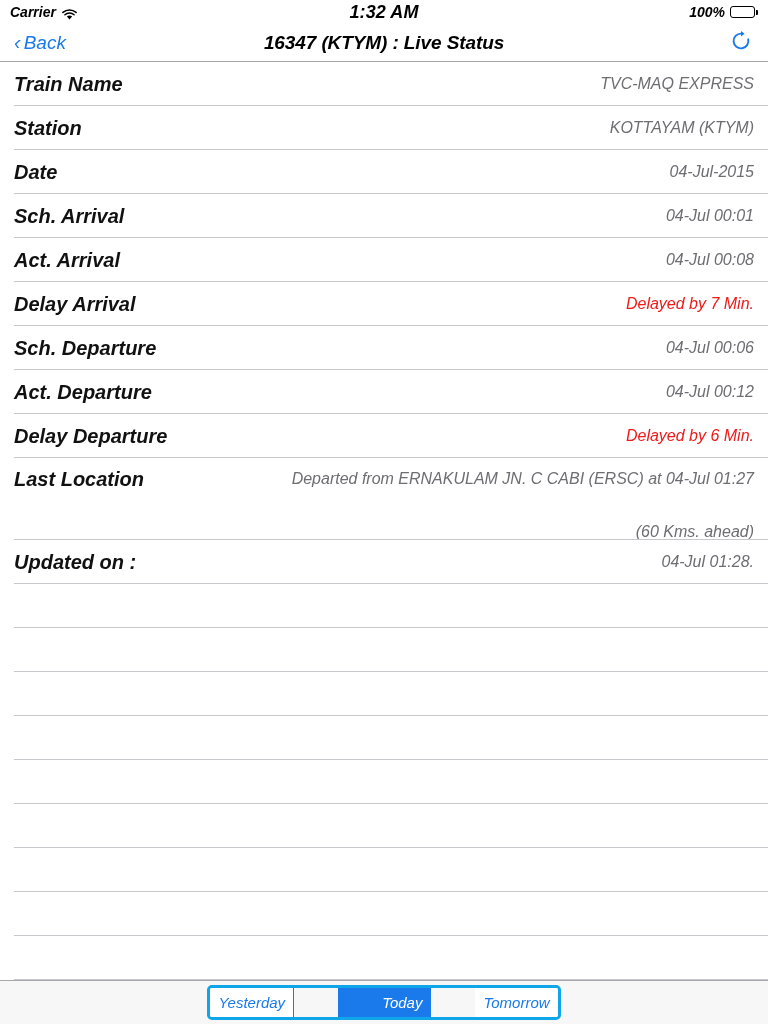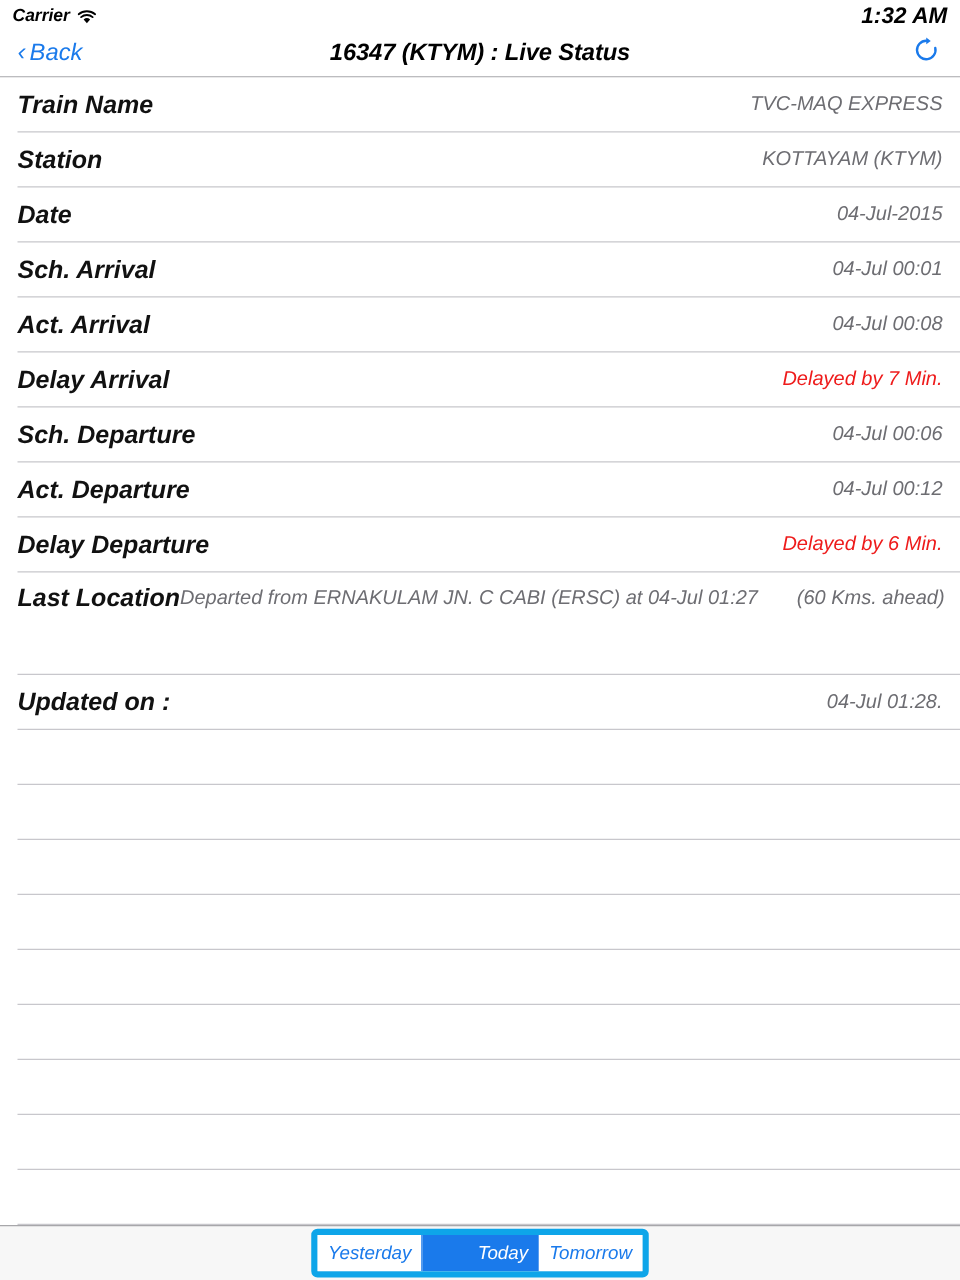--- a/index.html
+++ b/index.html
@@ -188,21 +188,21 @@
     color: #6d6d72;
     text-align: right;
     line-height: 22px;
     white-space: nowrap;
   }
   .row-value.delay {
     color: #ee1b1b;
   }
   .row-value.stack {
     display: flex;
-    flex-direction: row;
+    flex-direction: column;
     align-items: flex-end;
     gap: 31px;
   }
   .empty-row {
     height: 44px;
     box-sizing: border-box;
     position: relative;
   }
   .empty-row::after {
     content: "";
@@ -220,24 +220,25 @@
     height: 44px;
     background: #f7f7f7;
     border-top: 1px solid #a7a7aa;
     display: flex;
     align-items: center;
     justify-content: center;
     box-sizing: border-box;
   }
   .segmented {
     display: flex;
-    border: 5px solid #0ea5e9;
+    border: 3px solid #0ea5e9;
     border-radius: 5px;
     overflow: hidden;
     height: 29px;
+    gap: 44px;
   }
   .seg {
     display: flex;
     align-items: center;
     justify-content: center;
     padding: 0 8px;
     font-size: 15px;
     color: #1a7aeb;
     background: #ffffff;
     cursor: pointer;
@@ -262,20 +263,27 @@
       <span class="carrier-label">Carrier</span>
       <span class="wifi-icon">
         <svg width="15" height="12" viewBox="0 0 15 12">
           <path d="M7.5 10.6 L4.9 7.6 a4 4 0 0 1 5.2 0 Z" fill="#000"></path>
           <path d="M2.9 5.7 a7 7 0 0 1 9.2 0" stroke="#000" stroke-width="1.5" fill="none" stroke-linecap="round"></path>
           <path d="M0.9 3.4 a10.2 10.2 0 0 1 13.2 0" stroke="#000" stroke-width="1.5" fill="none" stroke-linecap="round"></path>
         </svg>
       </span>
     </div>
     <div class="sb-center">1:32 AM</div>
+    <div class="sb-right">
+      <span>100%</span>
+      <span class="battery-icon">
+        <span class="battery-body"><span class="battery-fill"></span></span>
+        <span class="battery-cap"></span>
+      </span>
+    </div>
   </div>
 
   <div class="navbar">
     <div class="nav-back">
       <span class="chev">‹</span>
       <span>Back</span>
     </div>
     <div class="nav-title">16347 (KTYM) : Live Status</div>
     <div class="nav-refresh">
       <span>

